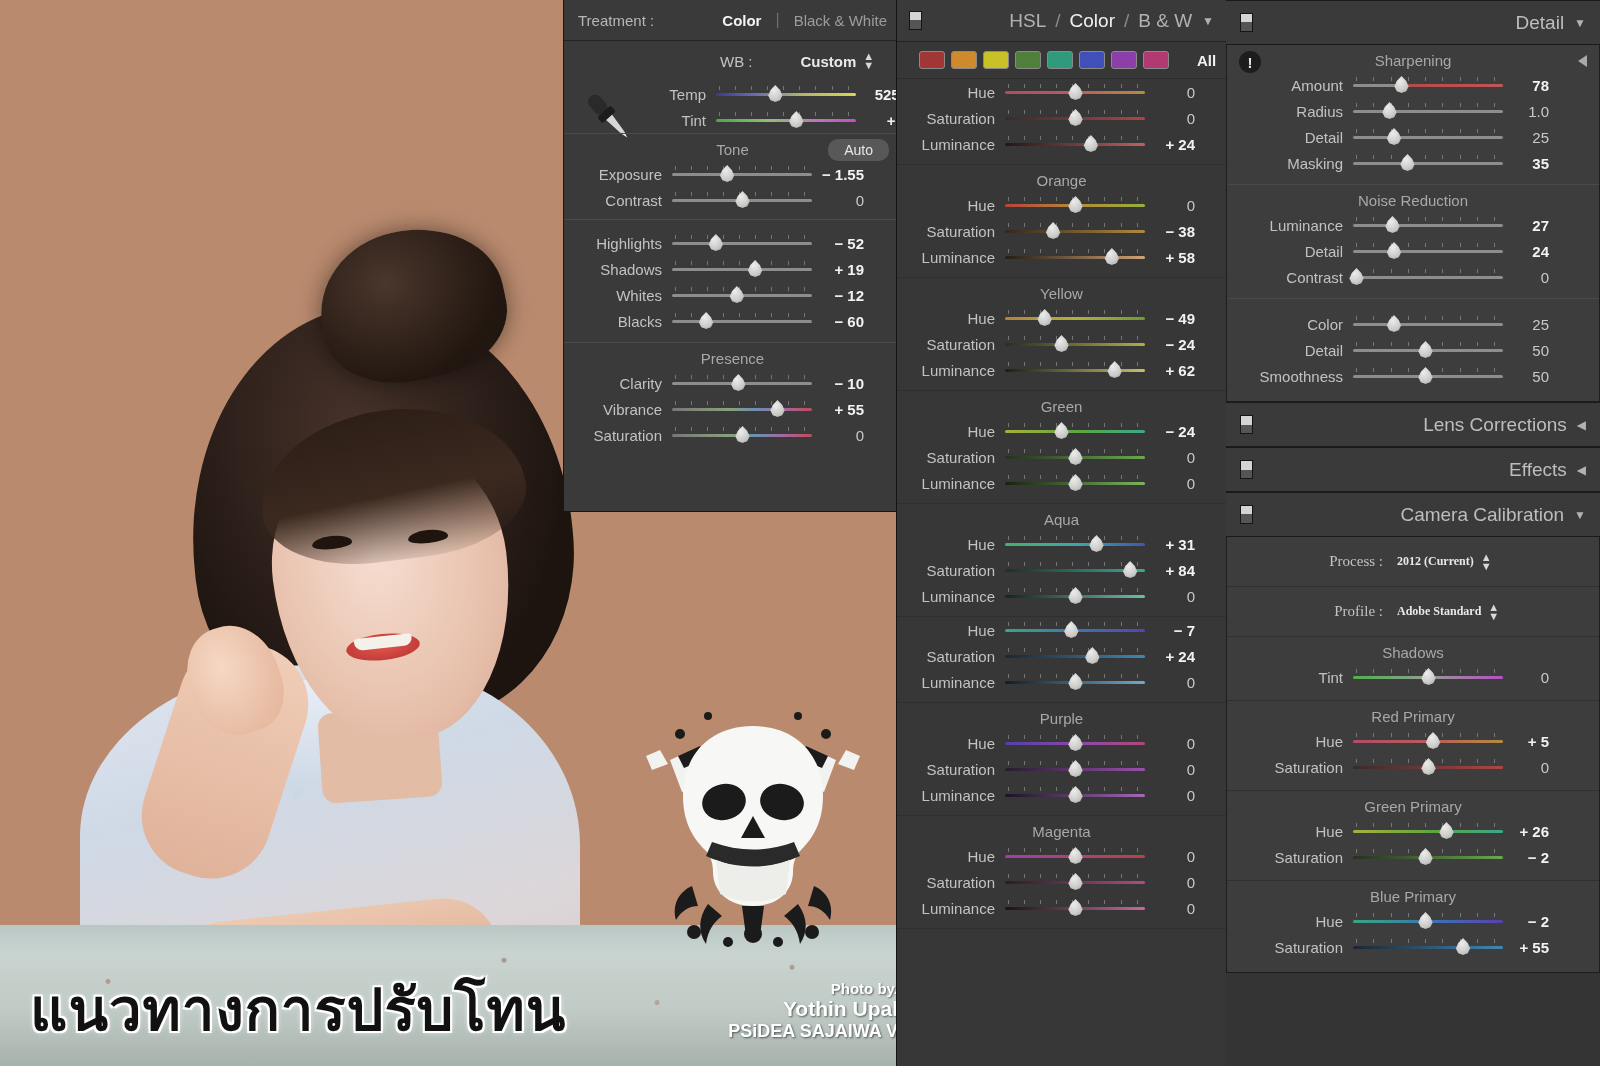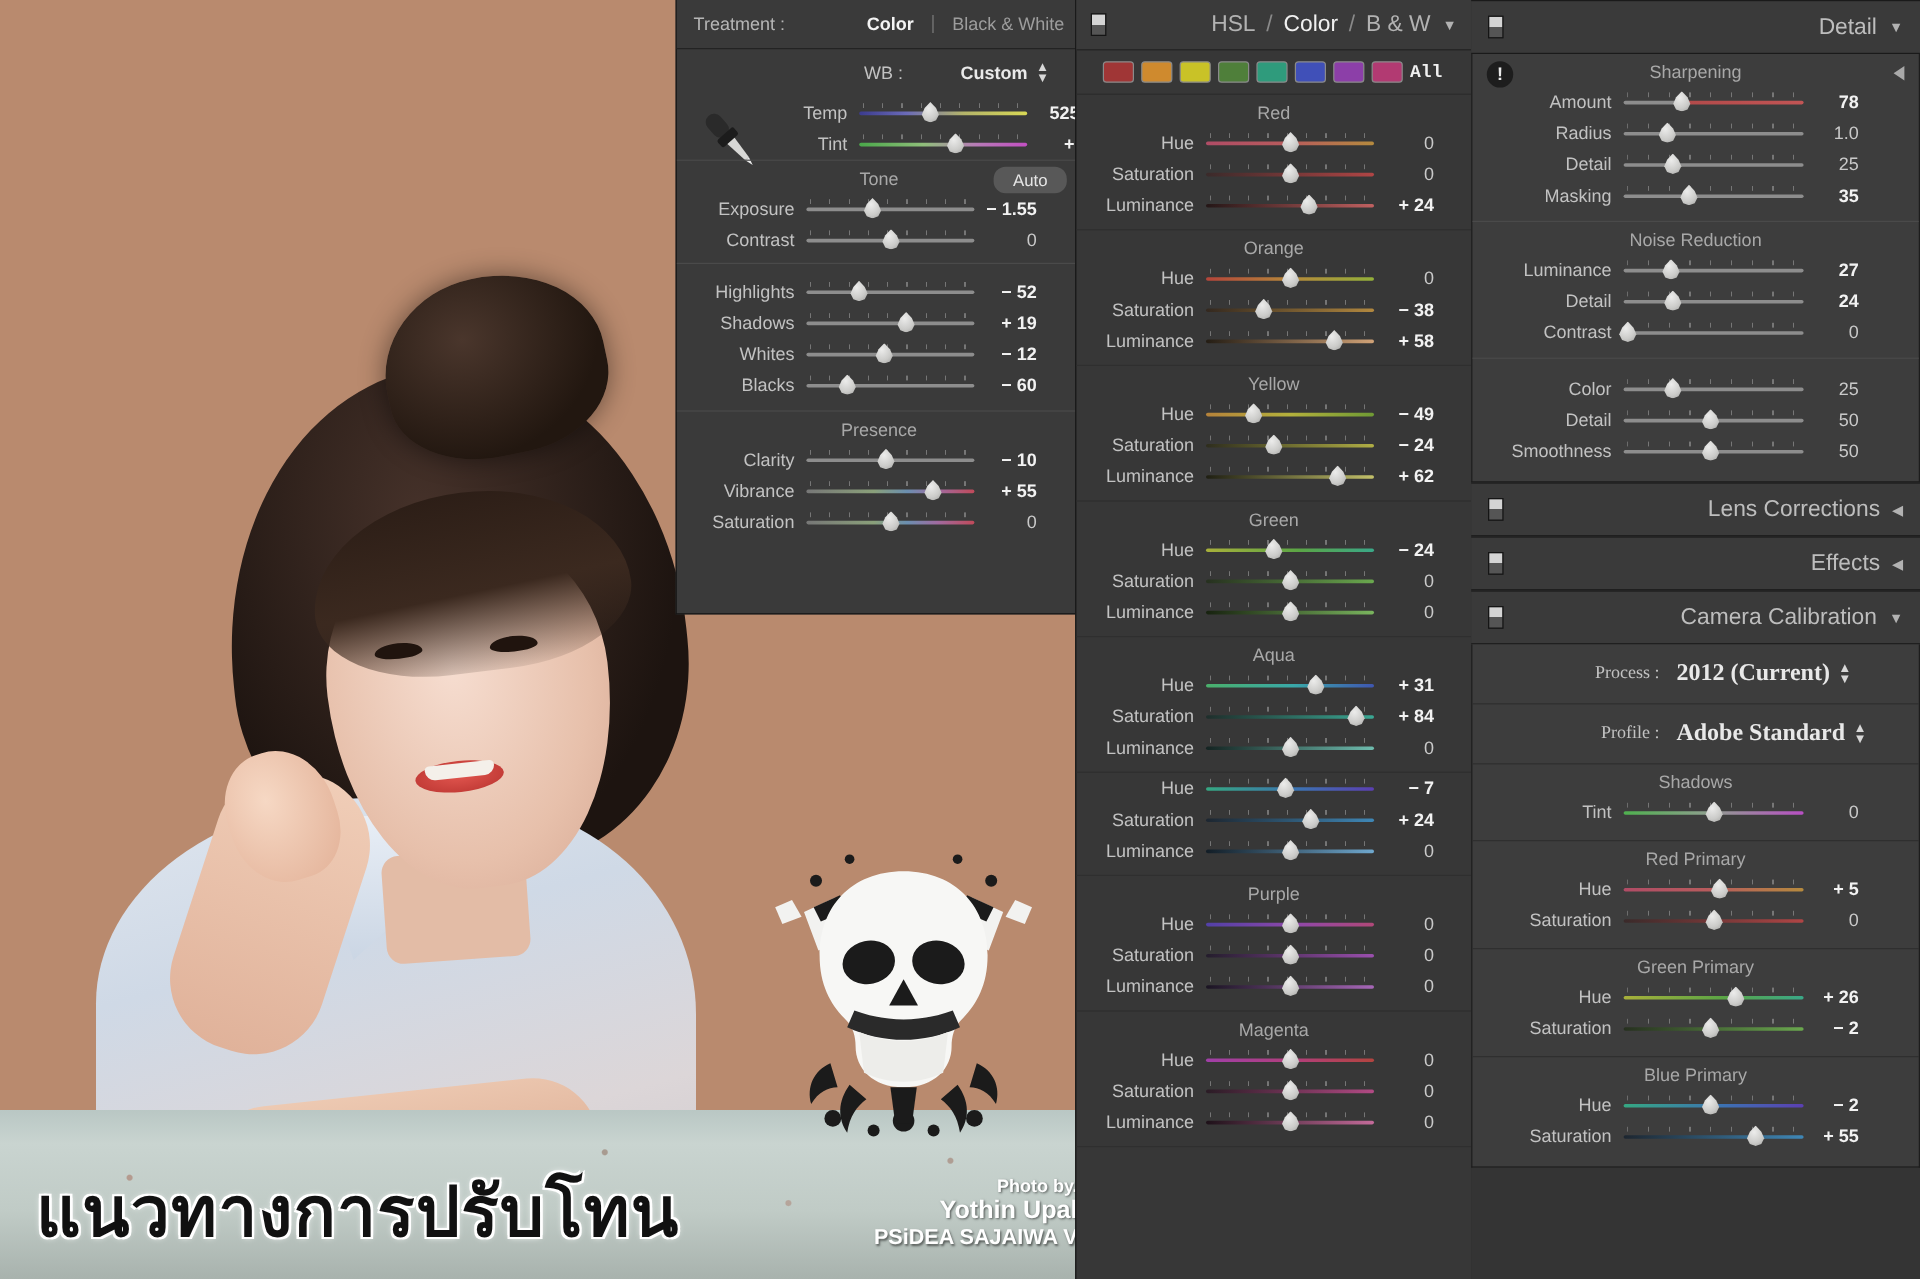--- a/index.html
+++ b/index.html
@@ -139,21 +139,21 @@
     border-bottom:1px solid #222; }
   .swbox{ width:13px; height:19px; background:linear-gradient(180deg,#d4d4d4 0 50%,#555 50% 100%);
     border:1px solid #151515; flex:0 0 auto; }
   .ph-title{ margin-left:auto; color:#b2b2b2; font-size:19px; display:flex; gap:9px; align-items:center; }
   .ph-title .a{ color:#f0f0f0; }
   .ph-title .slash{ color:#8a8a8a; }
   .caret{ color:#b2b2b2; font-size:12px; margin-left:10px; }
   .swatches{ display:flex; align-items:center; gap:6px; padding:9px 0 9px 22px;
     border-bottom:1px solid #2c2c2c; }
   .sw{ width:26px; height:18px; border:1px solid #8a8a8a; border-radius:3px; }
-  .swatches .all{ color:#f0f0f0; font-size:15px; font-weight:bold; margin-left:0;font-family:Liberation Mono, monospace; }
+  .swatches .all{ color:#f0f0f0; font-size:15px; font-weight:bold; margin-left:22px; }
   .hsl-grp{ border-bottom:1px solid #2f2f2f; padding-bottom:7px; }
   .hsl-row .lbl{ width:108px; padding-right:10px; }
   .hsl-row .sl{ width:140px; }
   .hsl-row .val{ width:62px; padding-right:12px; }
 
   
   #right{ position:absolute; left:1226px; top:0; width:374px; height:1066px; background:#343434; }
   .rph{ display:flex; align-items:center; height:45px; background:#3a3a3a; padding:0 14px;
     border-top:1px solid #1a1a1a; border-bottom:1px solid #1a1a1a; }
   .rph .t{ margin-left:auto; color:#bdbdbd; font-size:19px; }
@@ -162,21 +162,21 @@
     background:#1d1d1d; color:#e8e8e8; font-size:15px; font-weight:bold;
     display:flex; align-items:center; justify-content:center; }
   .tri{ position:absolute; right:12px; top:10px; width:0; height:0;
     border-top:6px solid transparent; border-bottom:6px solid transparent;
     border-right:9px solid #a9a9a9; }
   .r-row .lbl{ width:126px; padding-right:10px; }
   .r-row .sl{ width:150px; }
   .r-row .val{ width:60px; padding-right:14px; }
   .selrow{ display:flex; align-items:center; height:50px; border-bottom:1px solid #2f2f2f;font-family:Liberation Serif, serif; }
   .selrow .k{ color:#c2c2c2; font-size:15px; width:170px; text-align:right; padding-right:14px; }
-  .selrow .v{ color:#e8e8e8; font-size:20px; font-weight:bold; }
+  .selrow .v{ color:#e8e8e8; font-size:12px; font-weight:bold; }
   .stepper{ display:inline-block; margin-left:7px; color:#d8d8d8; font-size:11px; line-height:.8; }
 </style>
 </head>
 <body>
 
 <div id="stage">
 
   <div id="photo">
     <div class="bg-blur"></div>
     <div class="subject">
@@ -409,21 +409,20 @@
         <div class="sw" style="background: rgb(201, 194, 39);"></div>
         <div class="sw" style="background: rgb(79, 127, 58);"></div>
         <div class="sw" style="background: rgb(47, 155, 124);"></div>
         <div class="sw" style="background: rgb(64, 80, 184);"></div>
         <div class="sw" style="background: rgb(140, 63, 168);"></div>
         <div class="sw" style="background: rgb(178, 58, 114);"></div>
         <span class="all">All</span>
       </div>
     <div id="hsl-groups">
         <div class="hsl-grp">
-          <div class="grp-title">Red</div>
           <div id="hslg0">
             <div class="row hsl-row">
               <div class="lbl">Hue</div>
               <div class="sl">
                 <div class="track" style="background: linear-gradient(90deg, rgb(176, 76, 102), rgb(184, 92, 92) 50%, rgb(181, 138, 62));"></div>
                 <div class="ticks"></div>
                 <div class="knob" style="left: 50%;"></div>
               </div>
               <div class="val">0</div>
             </div>

